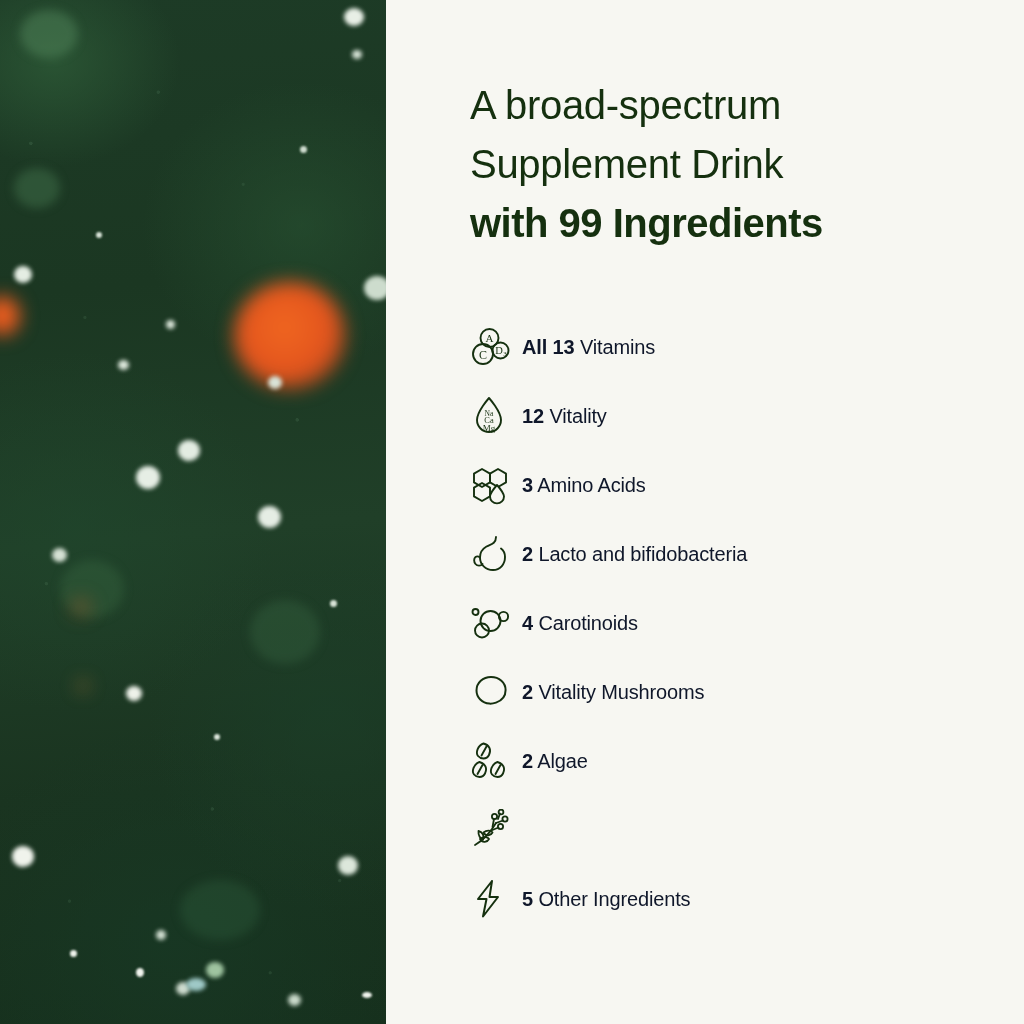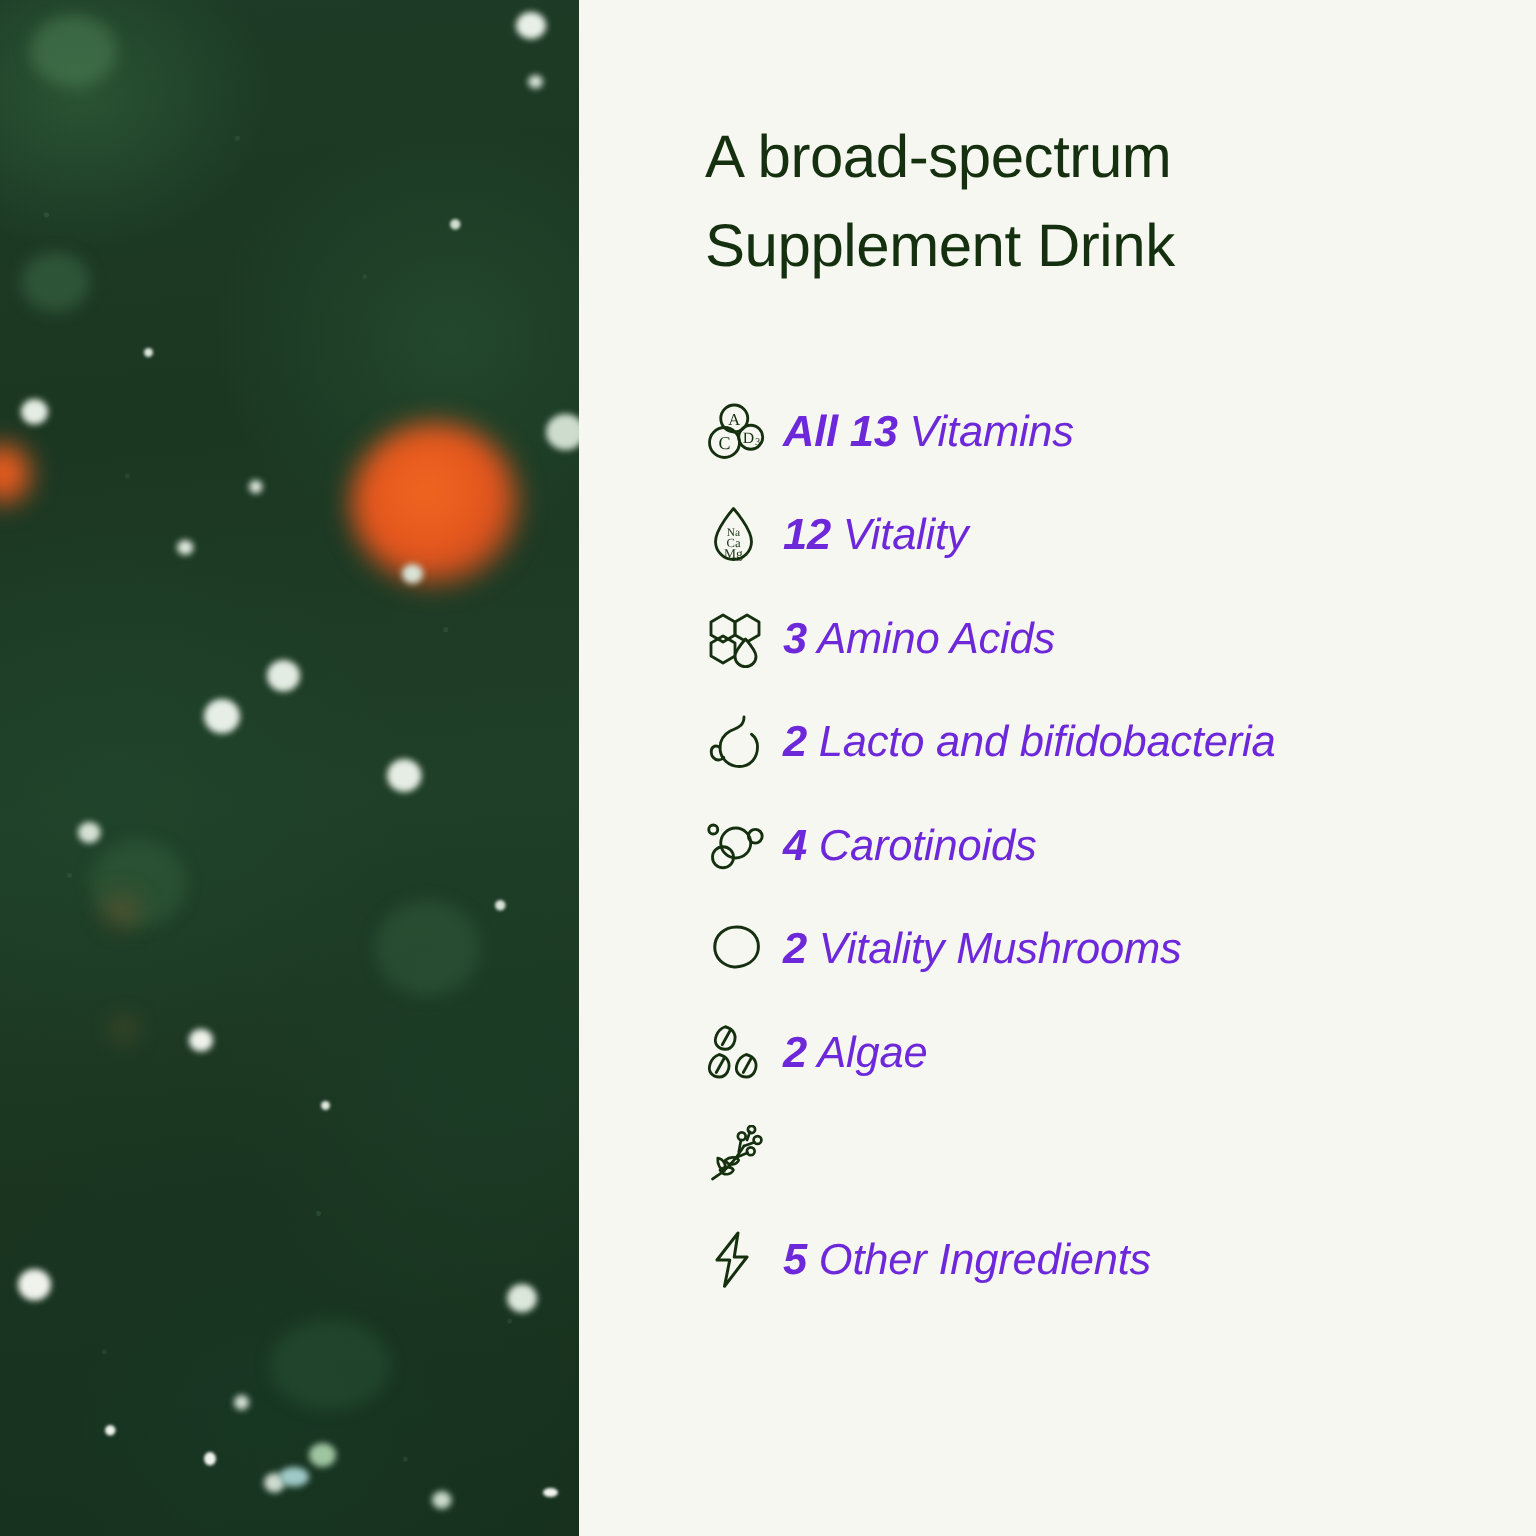--- a/index.html
+++ b/index.html
@@ -109,26 +109,25 @@
     flex: 0 0 52px;
     width: 52px;
     height: 44px;
     display: flex;
     align-items: center;
     justify-content: flex-start;
     color: #15300f;
   }
   .ingredient-icon svg { display: block; }
   .ingredient-text {
-    color: #6d28d9;
-    font-size: 29px;
+    color: #0f172a;
+    font-size: 20px;
     line-height: 1;
     letter-spacing: -0.15px;
     white-space: nowrap;
-    font-style: italic;
   }
   .ingredient-count {
     font-weight: 700;
   }
   .ingredient-label {
     font-weight: 400;
   }
 </style>
 </head>
 <body>
@@ -177,20 +176,21 @@
     <div class="speck speck-sharp" style="left:330px;top:600px;width:7px;height:7px;background:#d8e3d7;"></div>
     <div class="speck speck-sharp" style="left:96px;top:232px;width:6px;height:6px;background:#dae5d9;"></div>
     <div class="speck speck-sharp" style="left:300px;top:146px;width:7px;height:7px;background:#cfdccf;"></div>
   </div>
 
   <div class="content-panel">
 
     <h1 class="headline">
       <span class="headline-line">A broad-spectrum</span>
       <span class="headline-line">Supplement Drink</span>
+      <span class="headline-line strong">with 99 Ingredients</span>
     </h1>
 
     <ul class="ingredient-list">
 
       <li class="ingredient-row">
         <span class="ingredient-icon">
           <svg width="44" height="42" viewBox="0 0 44 42" fill="none" stroke="#15300f" stroke-width="1.9">
             <circle cx="19.5" cy="12" r="9"></circle>
             <circle cx="30.5" cy="24.5" r="8"></circle>
             <circle cx="13" cy="28" r="10"></circle>

